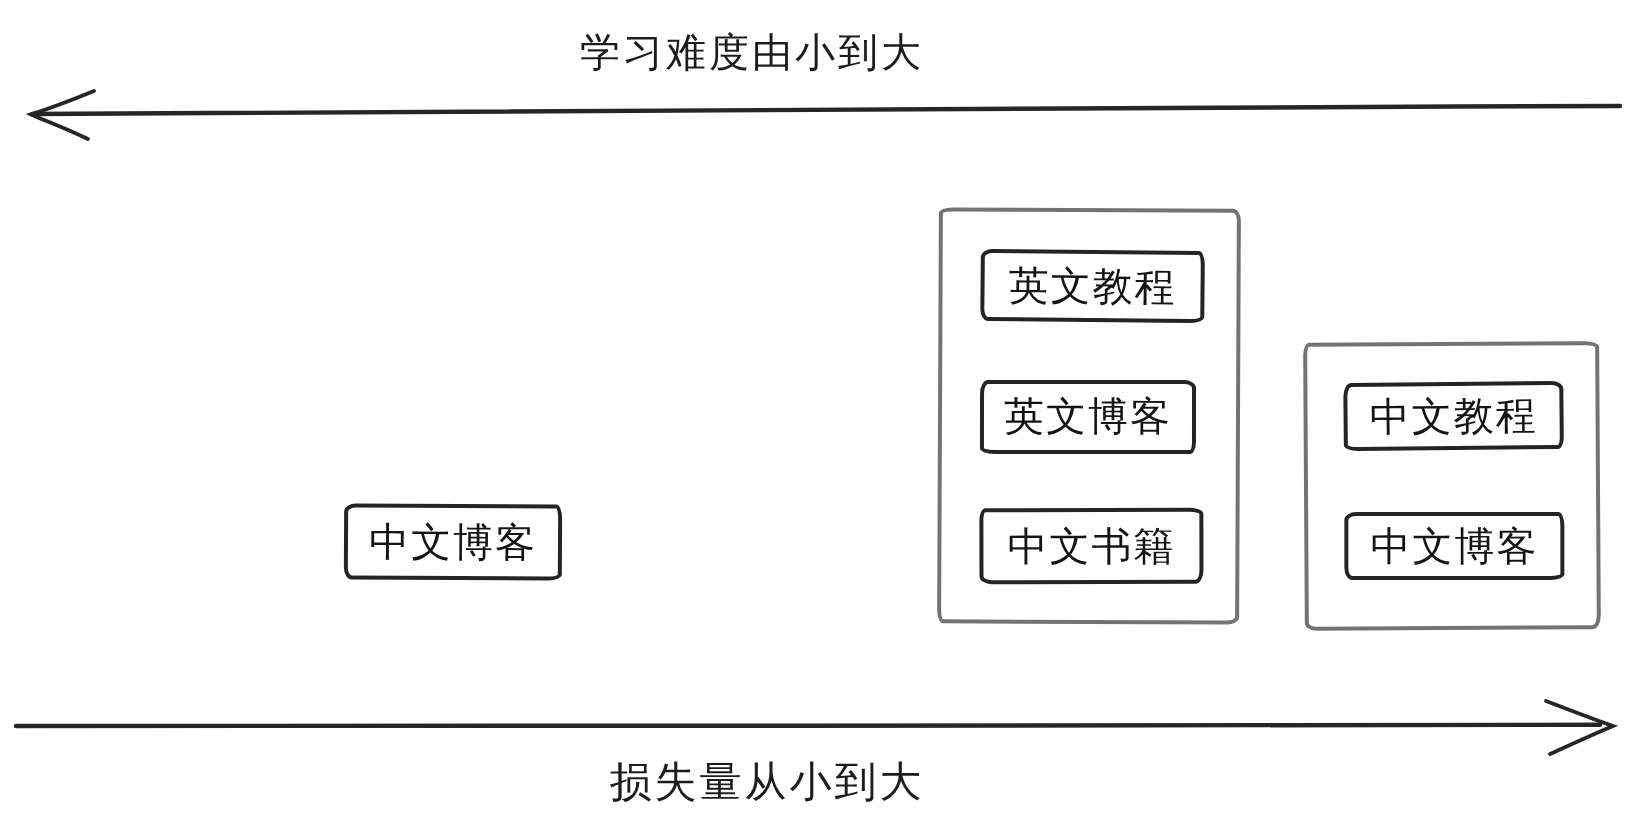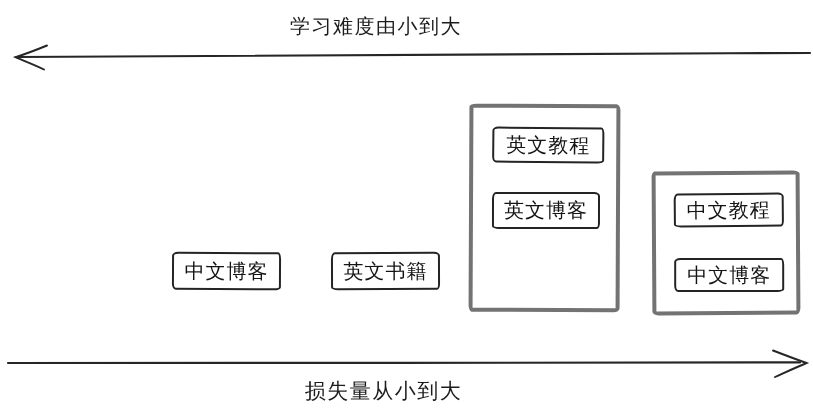--- a/index.html
+++ b/index.html
@@ -57,21 +57,21 @@
     box-sizing: border-box;
     white-space: nowrap;
   }
   
   .sk1 { border-radius: 3px 7px 4px 6px / 6px 3px 7px 4px; transform: rotate(-0.35deg); }
   .sk2 { border-radius: 6px 3px 7px 4px / 4px 7px 3px 6px; transform: rotate(0.3deg); }
   .sk3 { border-radius: 4px 6px 3px 7px / 7px 4px 6px 3px; transform: rotate(-0.2deg); }
   .sk4 { border-radius: 7px 4px 6px 3px / 3px 6px 4px 7px; transform: rotate(0.25deg); }
   .group {
     position: absolute;
-    border: 4px solid #737373;
+    border: 2px solid #737373;
     background: #ffffff;
     box-sizing: border-box;
   }
   .group .node {
     
   }
   #box-source      { left: 14px;  top: 252px; width: 108px; height: 37px; }
   #box-docs        { left: 172px; top: 252px; width: 109px; height: 38px; }
   #box-en-books    { left: 331px; top: 252px; width: 109px; height: 38px; }
   #group-1         { left: 469px; top: 104px; width: 151px; height: 208px; }
@@ -100,25 +100,25 @@
     </g>
   </svg>
 
   <div class="axis-label top">学习难度由小到大</div>
 
   <div class="axis-label bottom">损失量从小到大</div>
 
 
   <div class="node sk2" id="box-docs">中文博客</div>
 
-  <div class="node sk3" id="box-en-books">英文书籍</div>
 
   <div class="group sk4" id="group-1">
     <div class="node sk2" id="box-en-tutorial">英文教程</div>
     <div class="node sk3" id="box-en-blog">英文博客</div>
+    <div class="node sk1" id="box-cn-books">中文书籍</div>
   </div>
 
   <div class="group sk1" id="group-2">
     <div class="node sk3" id="box-cn-tutorial">中文教程</div>
     <div class="node sk2" id="box-cn-blog">中文博客</div>
   </div>
 
 </div>
 
 </body></html>

